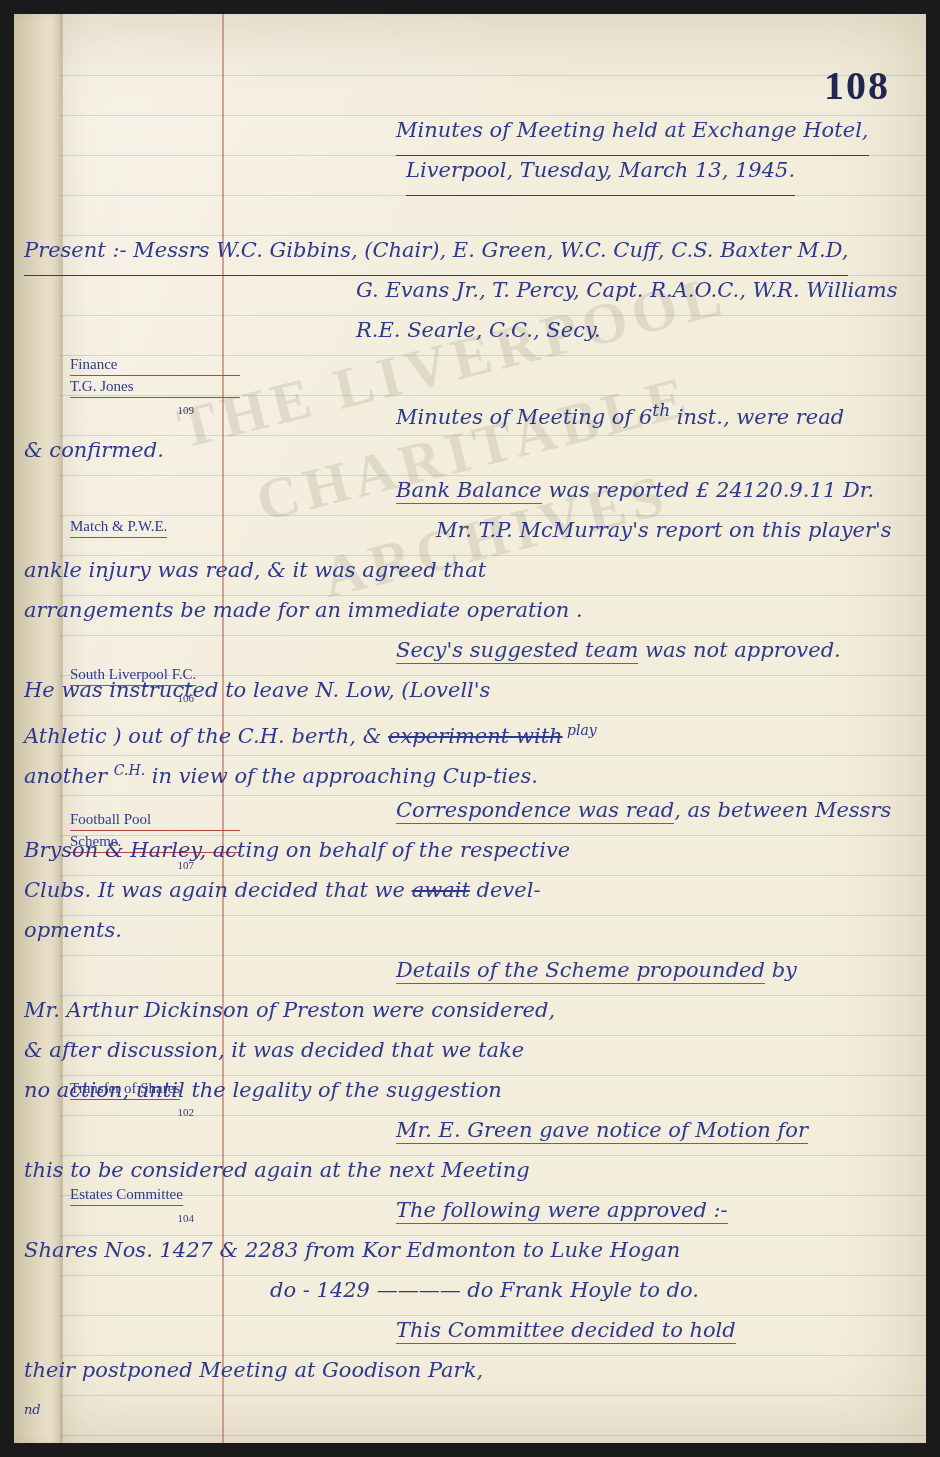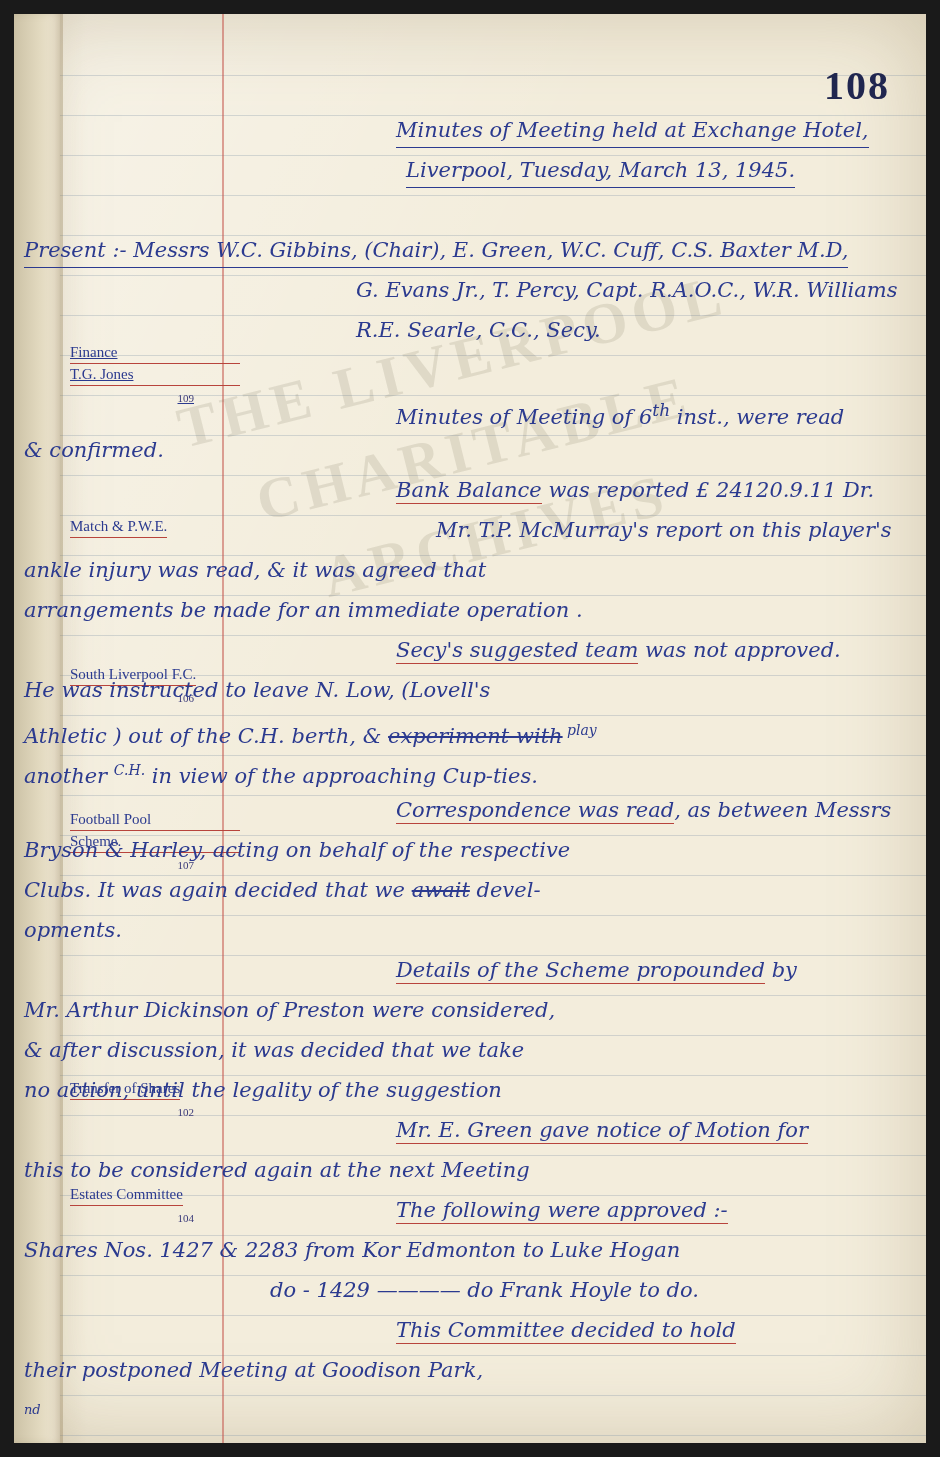--- a/index.html
+++ b/index.html
@@ -128,21 +128,21 @@
     line-height: 40px;
     font-size: 21px;
     white-space: nowrap;
   }
   .line.indent1 { padding-left: 34px; }
   .line.indent3 { padding-left: 160px; }
   .line.indent4 { padding-left: 200px; }
   .line.outdent { margin-left: -218px; width: 868px; padding-left: 0; }
   .line.outdent.pad { padding-left: 6px; }
 
-  .ul { border-bottom: 1.6px solid #2b3a8f; padding-bottom: 5px; }
+  .ul { border-bottom: 1.6px solid #2b3a8f; padding-bottom: 13px; }
   .ul-red { border-bottom: 1.6px solid #b8443c; padding-bottom: 1px; }
   .strike { text-decoration: line-through; text-decoration-color: #2b3a8f; }
   .ins {
     position: relative;
     font-size: 14px;
     vertical-align: super;
     color: #2b3a8f;
   }
 
   
@@ -183,21 +183,21 @@
     <div class="rules"></div>
     <div class="gutter"></div>
     <div class="gutter-edge"></div>
     <div class="margin-rule"></div>
 
     <div class="watermark">THE LIVERPOOL CHARITABLE ARCHIVES</div>
 
     <div class="folio">108</div>
 
     <div class="margin-col" id="margin-col">
-        <div class="mnote two-line" style="top: 232px; text-decoration: underline;">
+        <div class="mnote two-line" style="top: 244px;">
           <span class="mtext">Finance</span>
           <span class="mtext">T.G. Jones</span>
           <span class="mnum">109</span>
         </div>
         <div class="mnote" style="top: 406px;"><span class="mtext">Match &amp; P.W.E.</span></div>
         <div class="mnote" style="top: 554px;"><span class="mtext">South Liverpool F.C.</span><span class="mnum">106</span></div>
         <div class="mnote two-line" style="top: 699px;">
           <span class="mtext">Football Pool</span>
           <span class="mtext">Scheme.</span>
           <span class="mnum">107</span>

